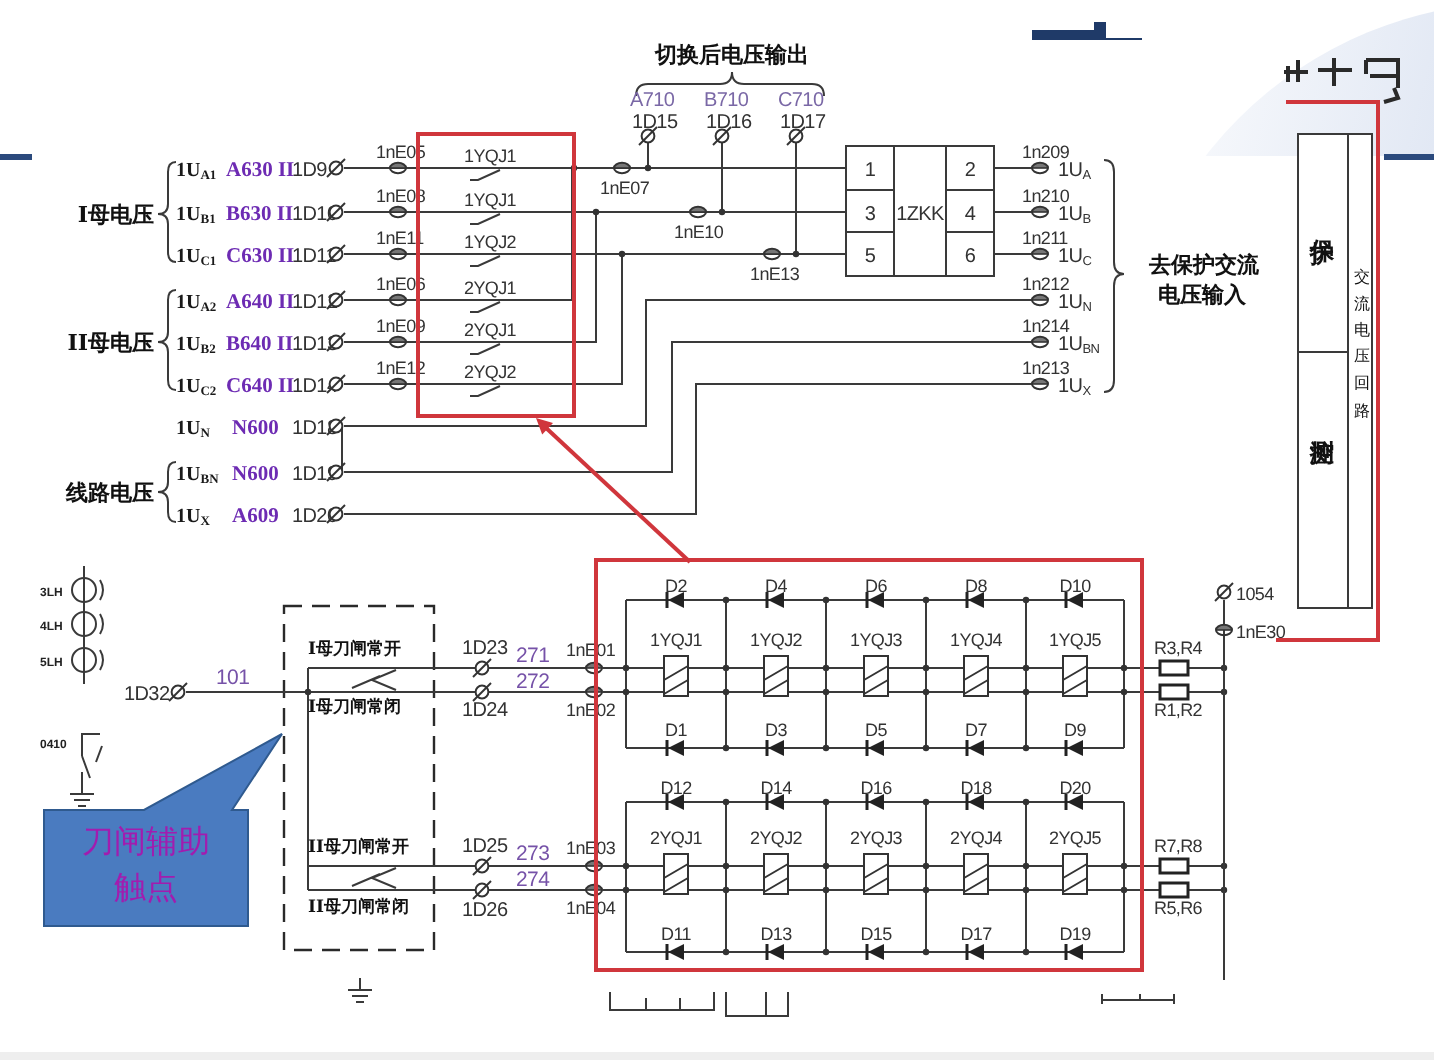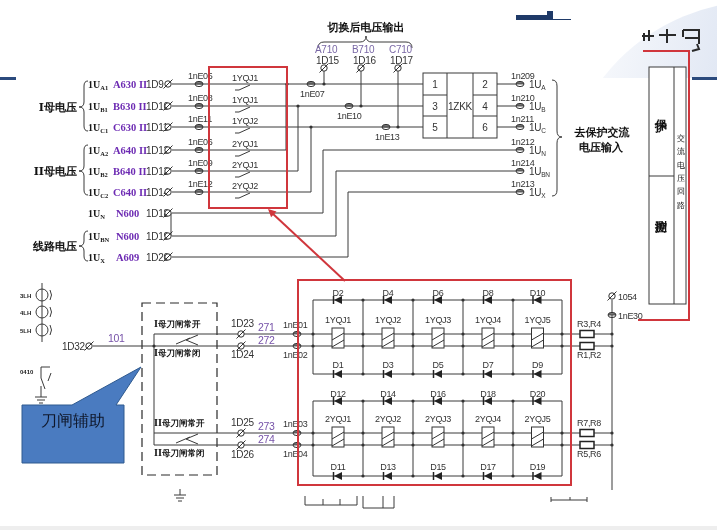--- a/index.html
+++ b/index.html
@@ -17,21 +17,21 @@
 .sub{font-size:6.5px;}
 .wire-p{font-family:"Liberation Serif",serif;font-weight:bold;font-size:10.5px;fill:#6d2bb3;}
 .wire-l{font-family:"Liberation Sans",sans-serif;font-size:10px;fill:#7a68a6;letter-spacing:-0.3px;}
 .wire-m{font-family:"Liberation Sans",sans-serif;font-size:10.5px;fill:#7652a8;letter-spacing:-0.3px;}
 .cn{font-family:"DejaVu Serif",serif;font-weight:bold;font-size:11px;fill:#111;}
 .cn-s{font-family:"DejaVu Serif",serif;font-weight:bold;font-size:8.5px;fill:#111;}
 .tiny{font-family:"Liberation Sans",sans-serif;font-weight:bold;font-size:6px;fill:#222;}
 .vt{position:absolute;writing-mode:vertical-rl;text-orientation:upright;font-family:"DejaVu Serif",serif;color:#111;white-space:nowrap;}
 .vt-big{font-size:12px;line-height:12px;width:12px;font-weight:bold;}
 .vt-small{font-size:8px;line-height:8px;width:8px;letter-spacing:13.5px;}
-.callout-text{position:absolute;left:22px;top:409px;width:102px;text-align:center;font-family:"DejaVu Serif",serif;font-size:16px;line-height:23px;color:#0f172a;}
+.callout-text{position:absolute;left:22px;top:409px;width:102px;text-align:center;font-family:"DejaVu Serif",serif;font-size:16px;line-height:23px;color:#a21caf;}
 </style>
 </head>
 <body>
 
 <div id="stage">
 <svg id="diagram" width="717" height="530" viewBox="0 0 717 530" xmlns="http://www.w3.org/2000/svg">
   <defs>
     <linearGradient id="hdrGrad" x1="0" y1="0" x2="1" y2="0.25">
       <stop offset="0" stop-color="#ffffff"></stop>
       <stop offset="0.45" stop-color="#dfe6f3"></stop>
@@ -675,14 +675,15 @@
     <polygon points="268,209 276.5,211.5 271.1,217.3" fill="#d0363c"></polygon>
     <path d="M643,51 H689 V320 H638" class="red"></path>
   </g>
 </svg>
 
 <div class="vt vt-big" style="left:655px;top:110px;">保护</div>
 <div class="vt vt-big" style="left:655px;top:210px;">测控</div>
 <div class="vt vt-small" style="left:676px;top:127px;">交流电压回路</div>
 <div class="callout-text">
   <div>刀闸辅助</div>
+  <div>触点</div>
 </div>
 </div>
 
 </body></html>

